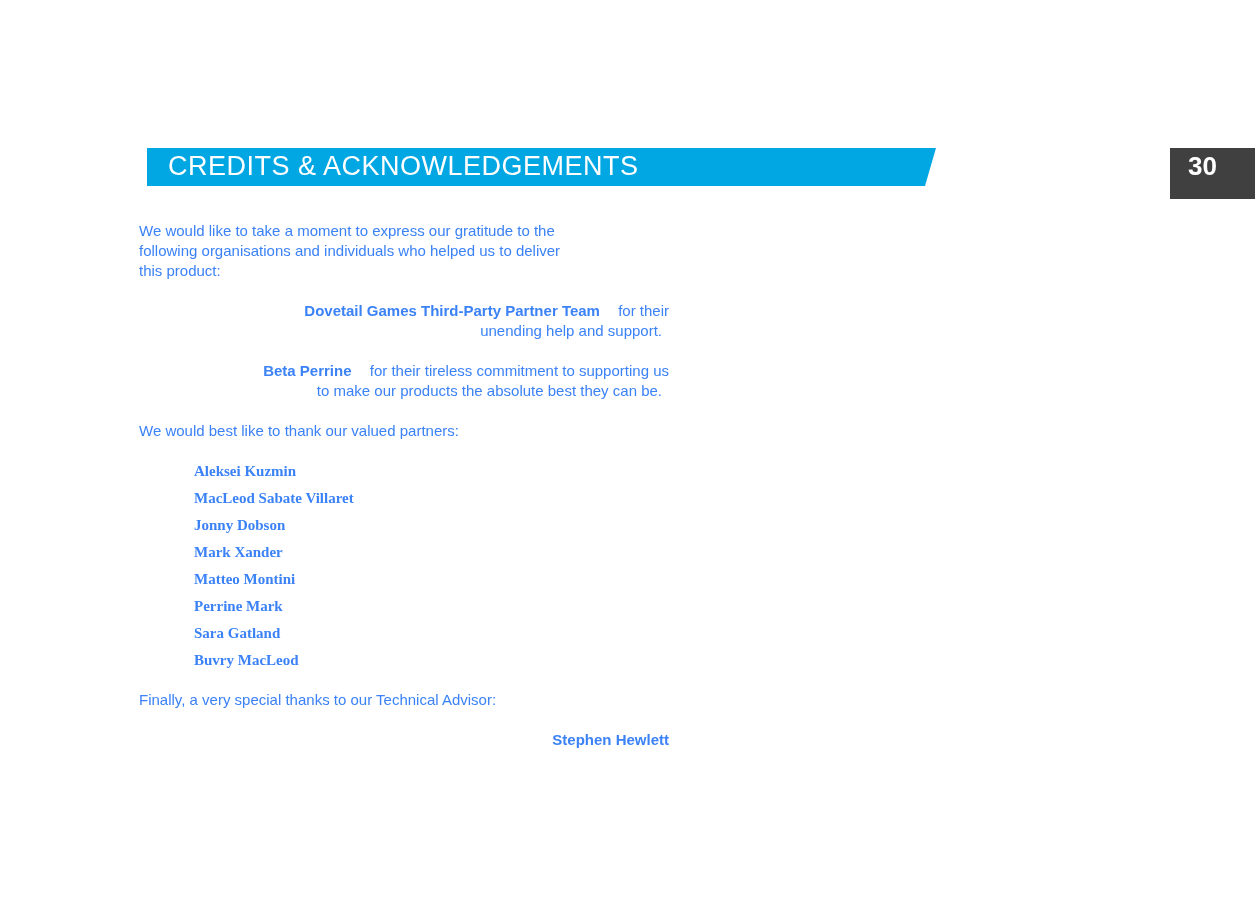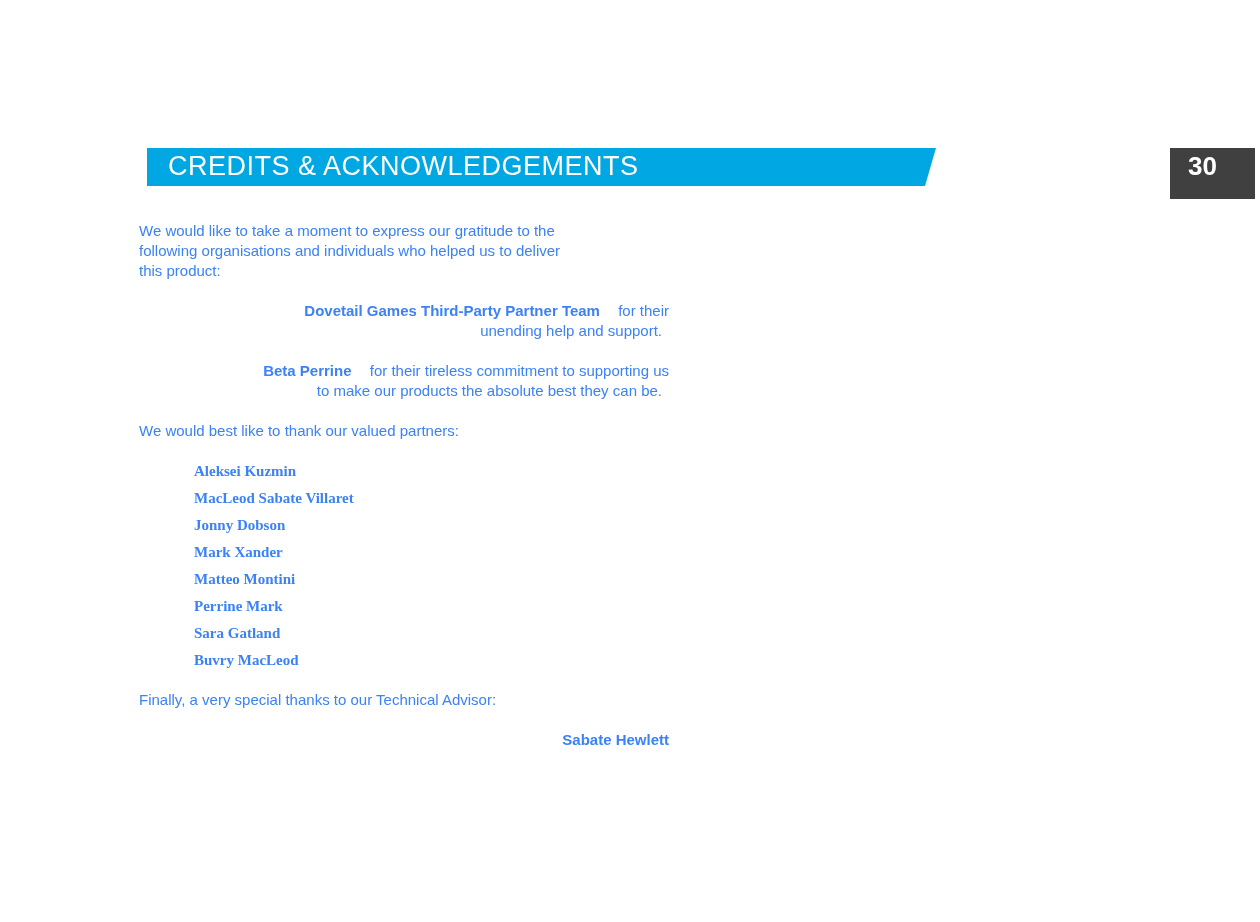--- a/index.html
+++ b/index.html
@@ -88,15 +88,15 @@
     <div class="name">Jonny Dobson</div>
     <div class="name">Mark Xander</div>
     <div class="name">Matteo Montini</div>
     <div class="name">Perrine Mark</div>
     <div class="name">Sara Gatland</div>
     <div class="name">Buvry MacLeod</div>
   </div>
 
   <p>Finally, a very special thanks to our Technical Advisor:</p>
 
-  <p class="indent b">Sabate Hewlett</p>
+  <p class="indent b">Stephen Hewlett</p>
 
 </div>
 
 </body></html>

